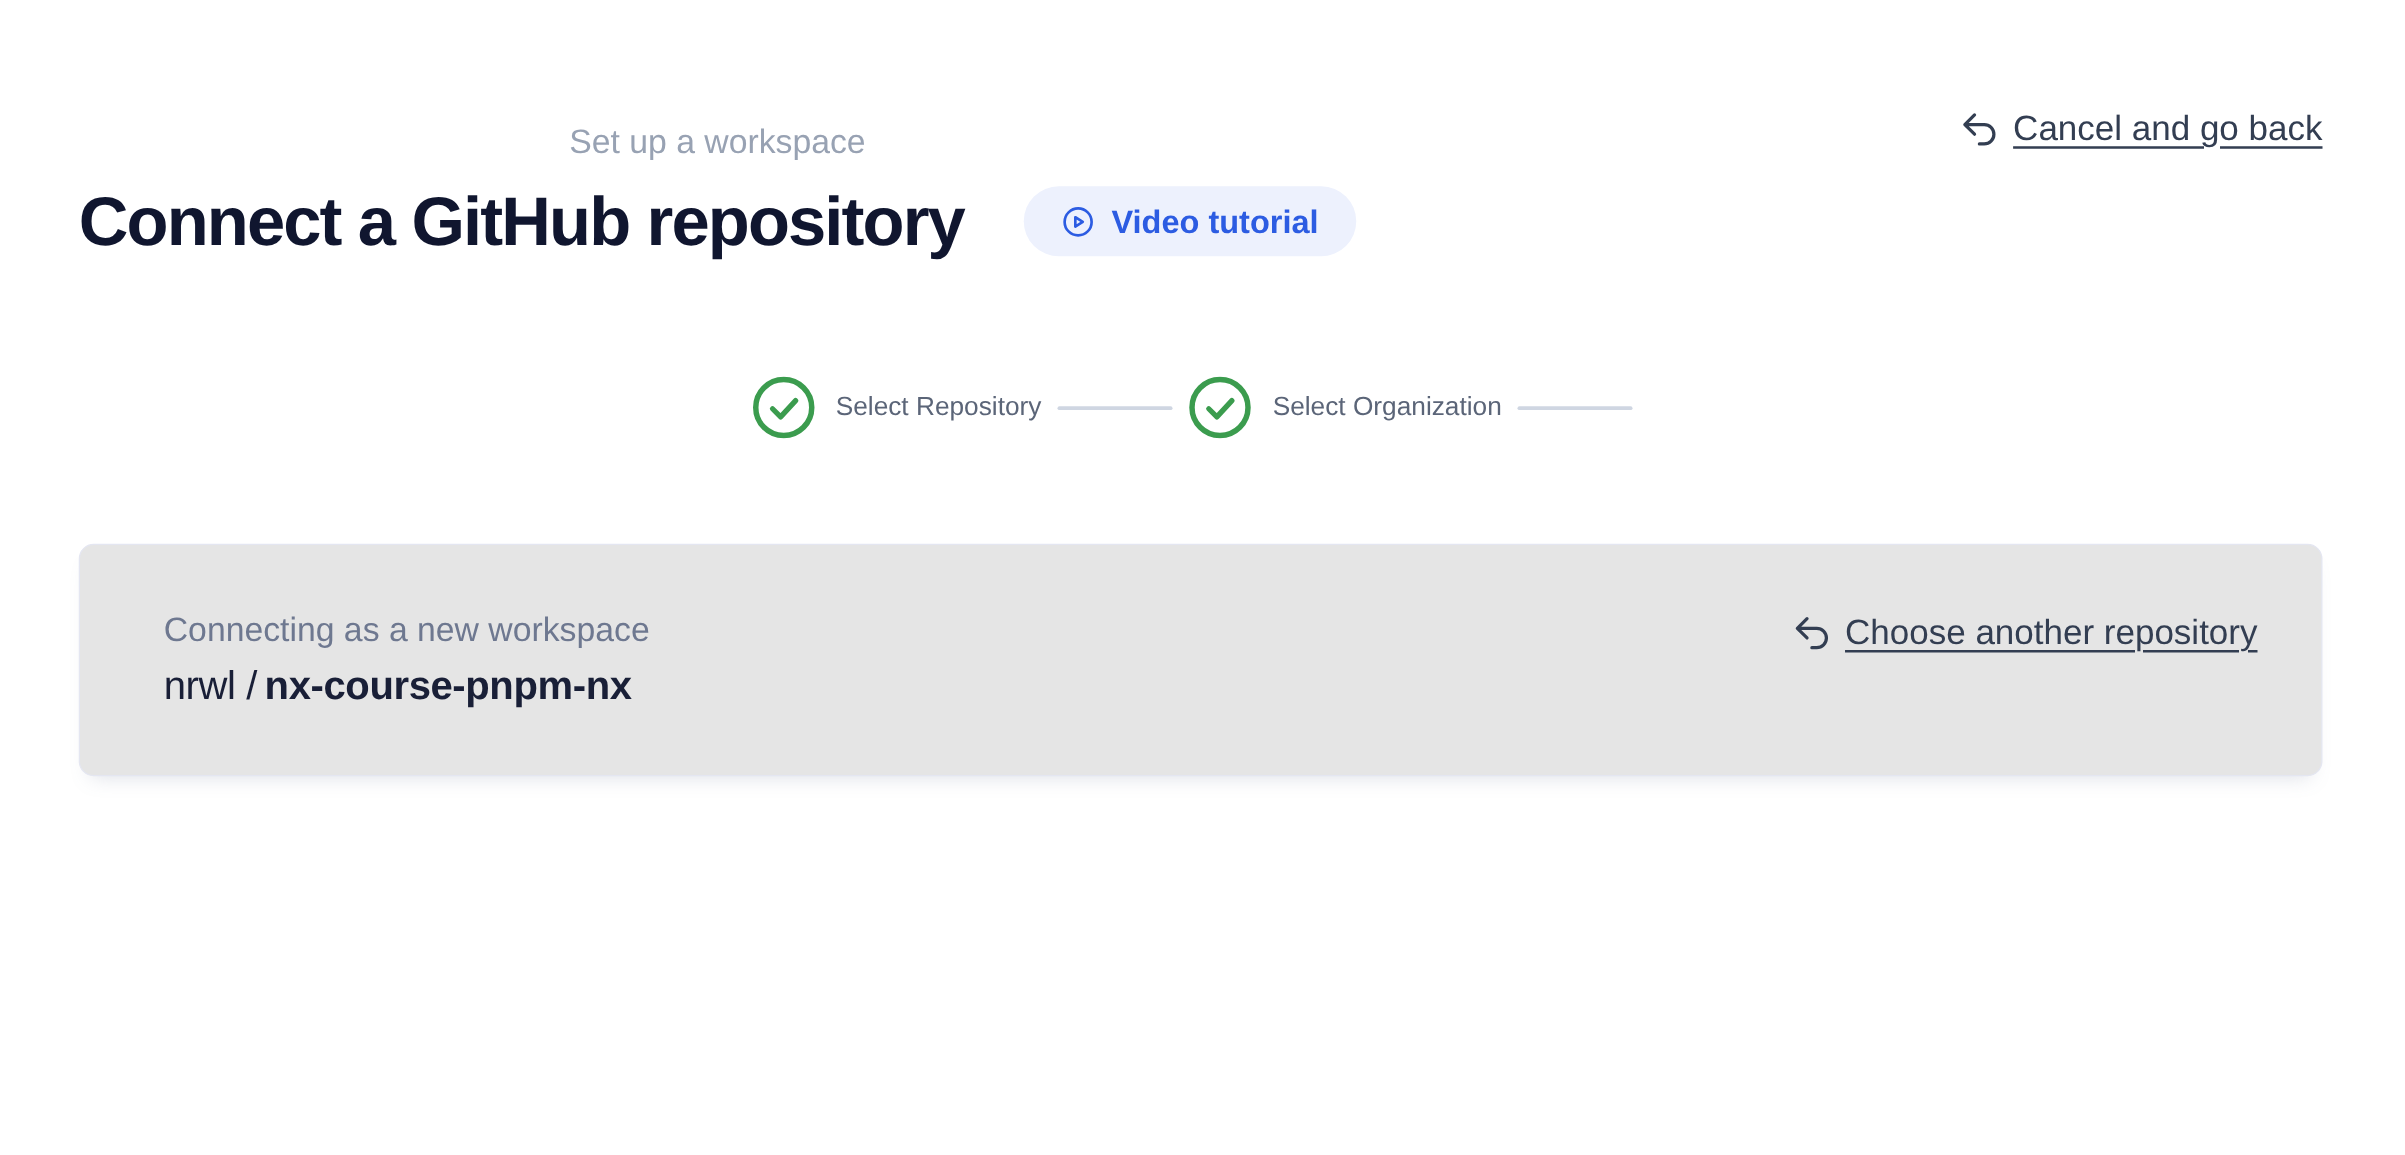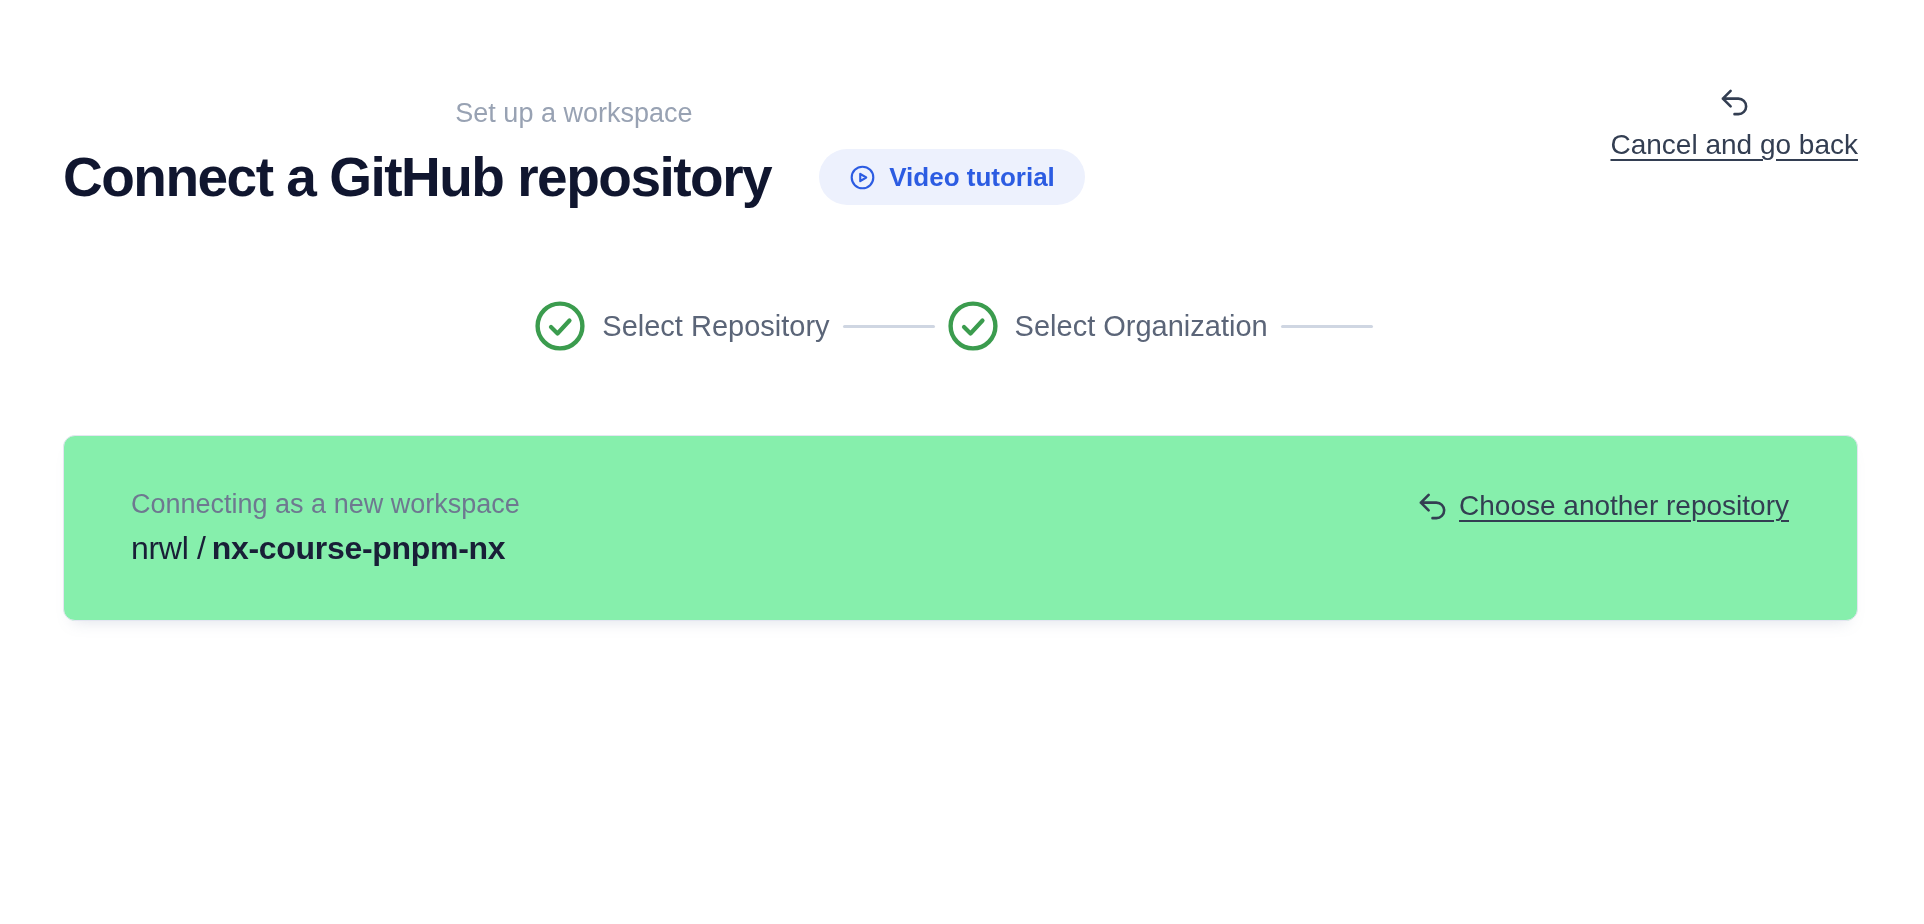--- a/index.html
+++ b/index.html
@@ -45,45 +45,45 @@
     display: inline-flex; align-items: center; gap: 11px;
     color: #333e52; font-size: 28px; line-height: 32px;
     text-decoration: none; cursor: pointer; white-space: nowrap;
   }
   .link .link-text {
     text-decoration: underline;
     text-decoration-thickness: 2px;
     text-underline-offset: 5px;
   }
   .link svg { width: 31px; height: 31px; display: block; }
-  .cancel-link { margin-top: -11px; flex-direction: column; }
+  .cancel-link { margin-top: -11px; }
   
   .stepper {
     margin-top: 96px;
     display: flex; align-items: center; justify-content: center;
   }
   .step { display: flex; align-items: center; }
   .step-circle { width: 50px; height: 50px; margin-right: 17px; flex: none; }
   .step-circle svg { width: 50px; height: 50px; display: block; }
   .step-circle.success { color: var(--success, #3b9c4e); }
   .step-circle.error   { color: var(--error, #d9432f); }
-  .step-label { font-size: 29px; font-weight: 500; color: #5b6578; white-space: nowrap; }
+  .step-label { font-size: 21px; font-weight: 500; color: #5b6578; white-space: nowrap; }
   .connector {
     width: 92px; height: 3px; border-radius: 2px;
     background: #cfd6e2; margin: 0 13px; flex: none;
   }
   
   .card {
     box-sizing: border-box;
     height: 186px;
     margin-top: 84px;
-    padding: 52px 68px 0 67px;
+    padding: 52px 51px 0 67px;
     border: 1.5px solid #e4e6f1;
     border-radius: 12px;
-    background: #86efac;
+    background: #e5e5e5;
     box-shadow: 0 10px 16px -10px rgba(120, 130, 160, 0.25);
     display: flex; justify-content: space-between; align-items: flex-start;
   }
   .card + .card { margin-top: 63px; }
   .card-label { font-size: 27px; line-height: 32px; color: #6e7890; }
   .card-value {
     margin-top: 7px;
     font-size: 32px; line-height: 42px;
     color: #191f37; font-weight: 500;
     letter-spacing: -0.3px;

